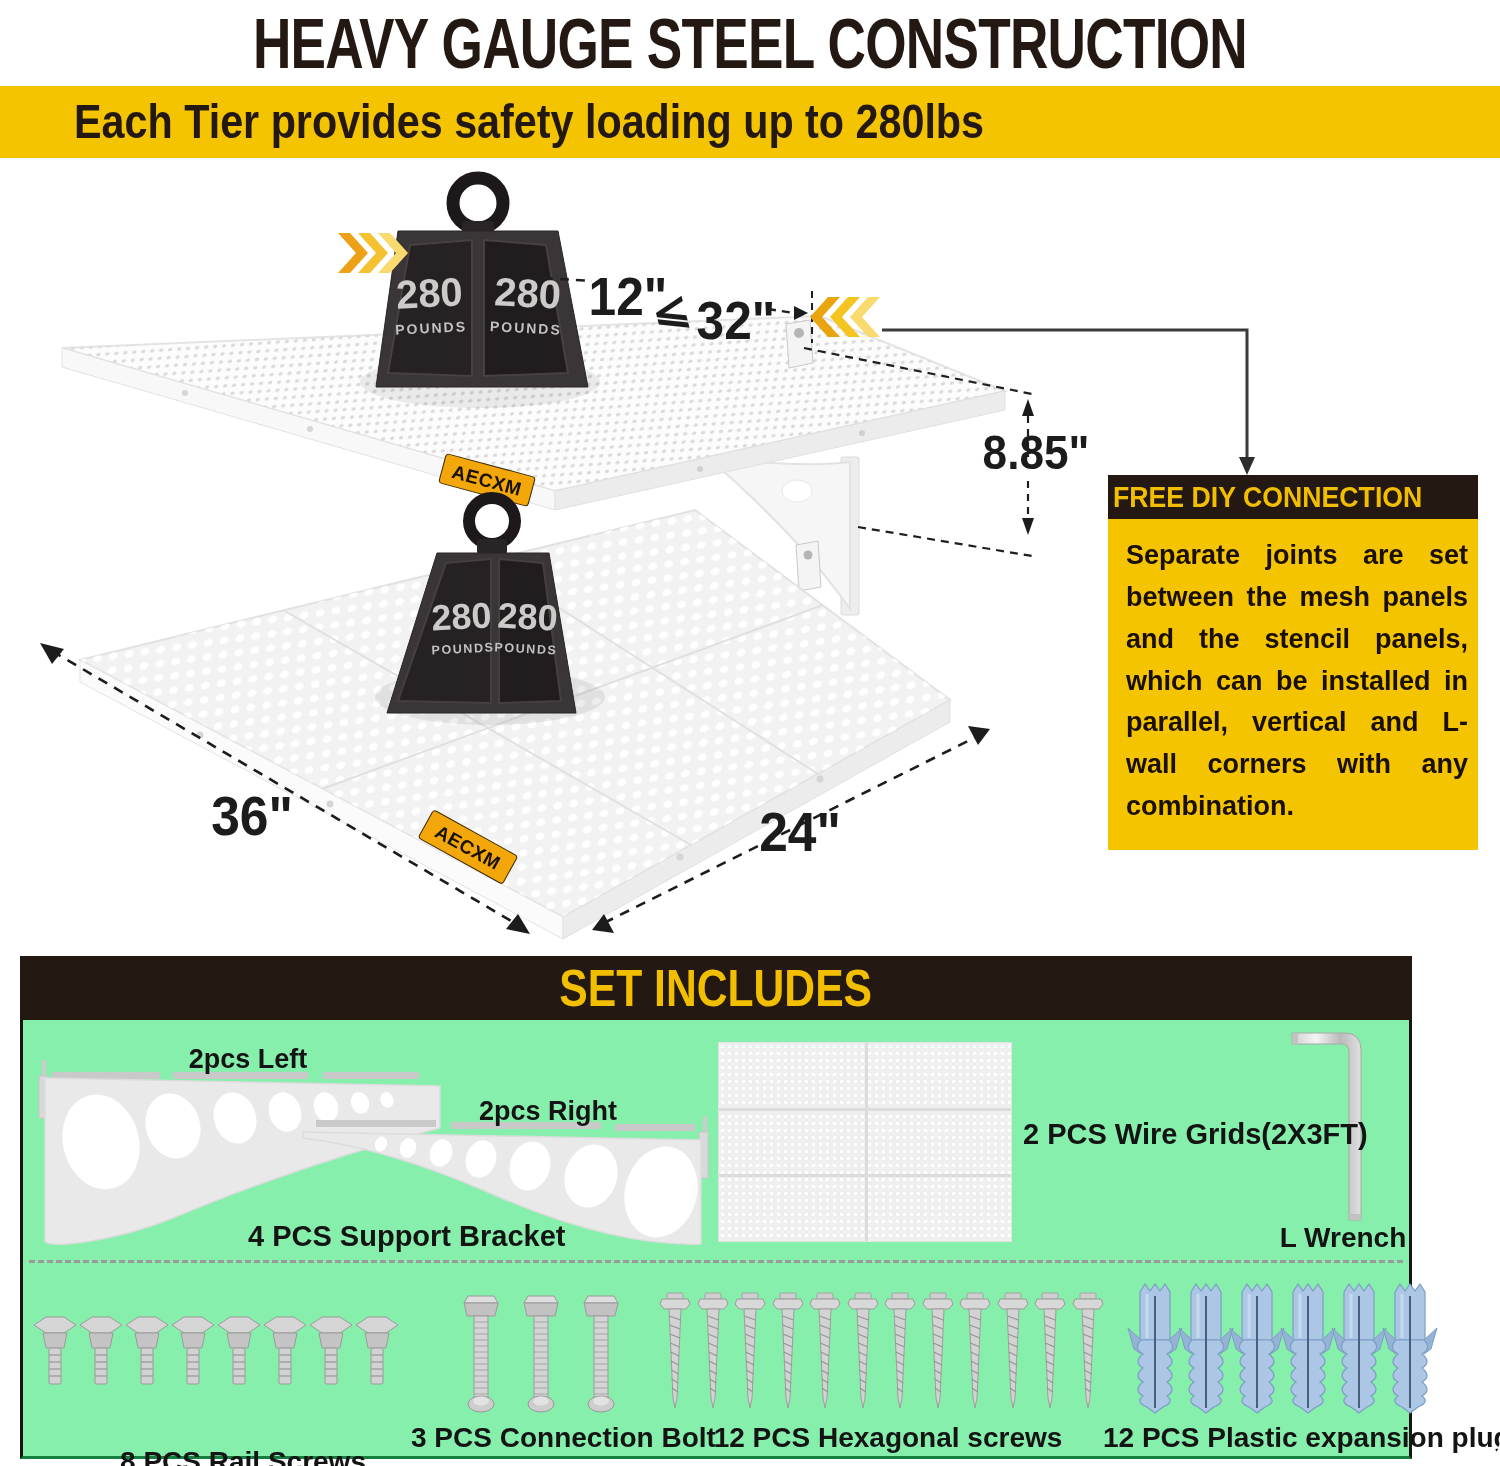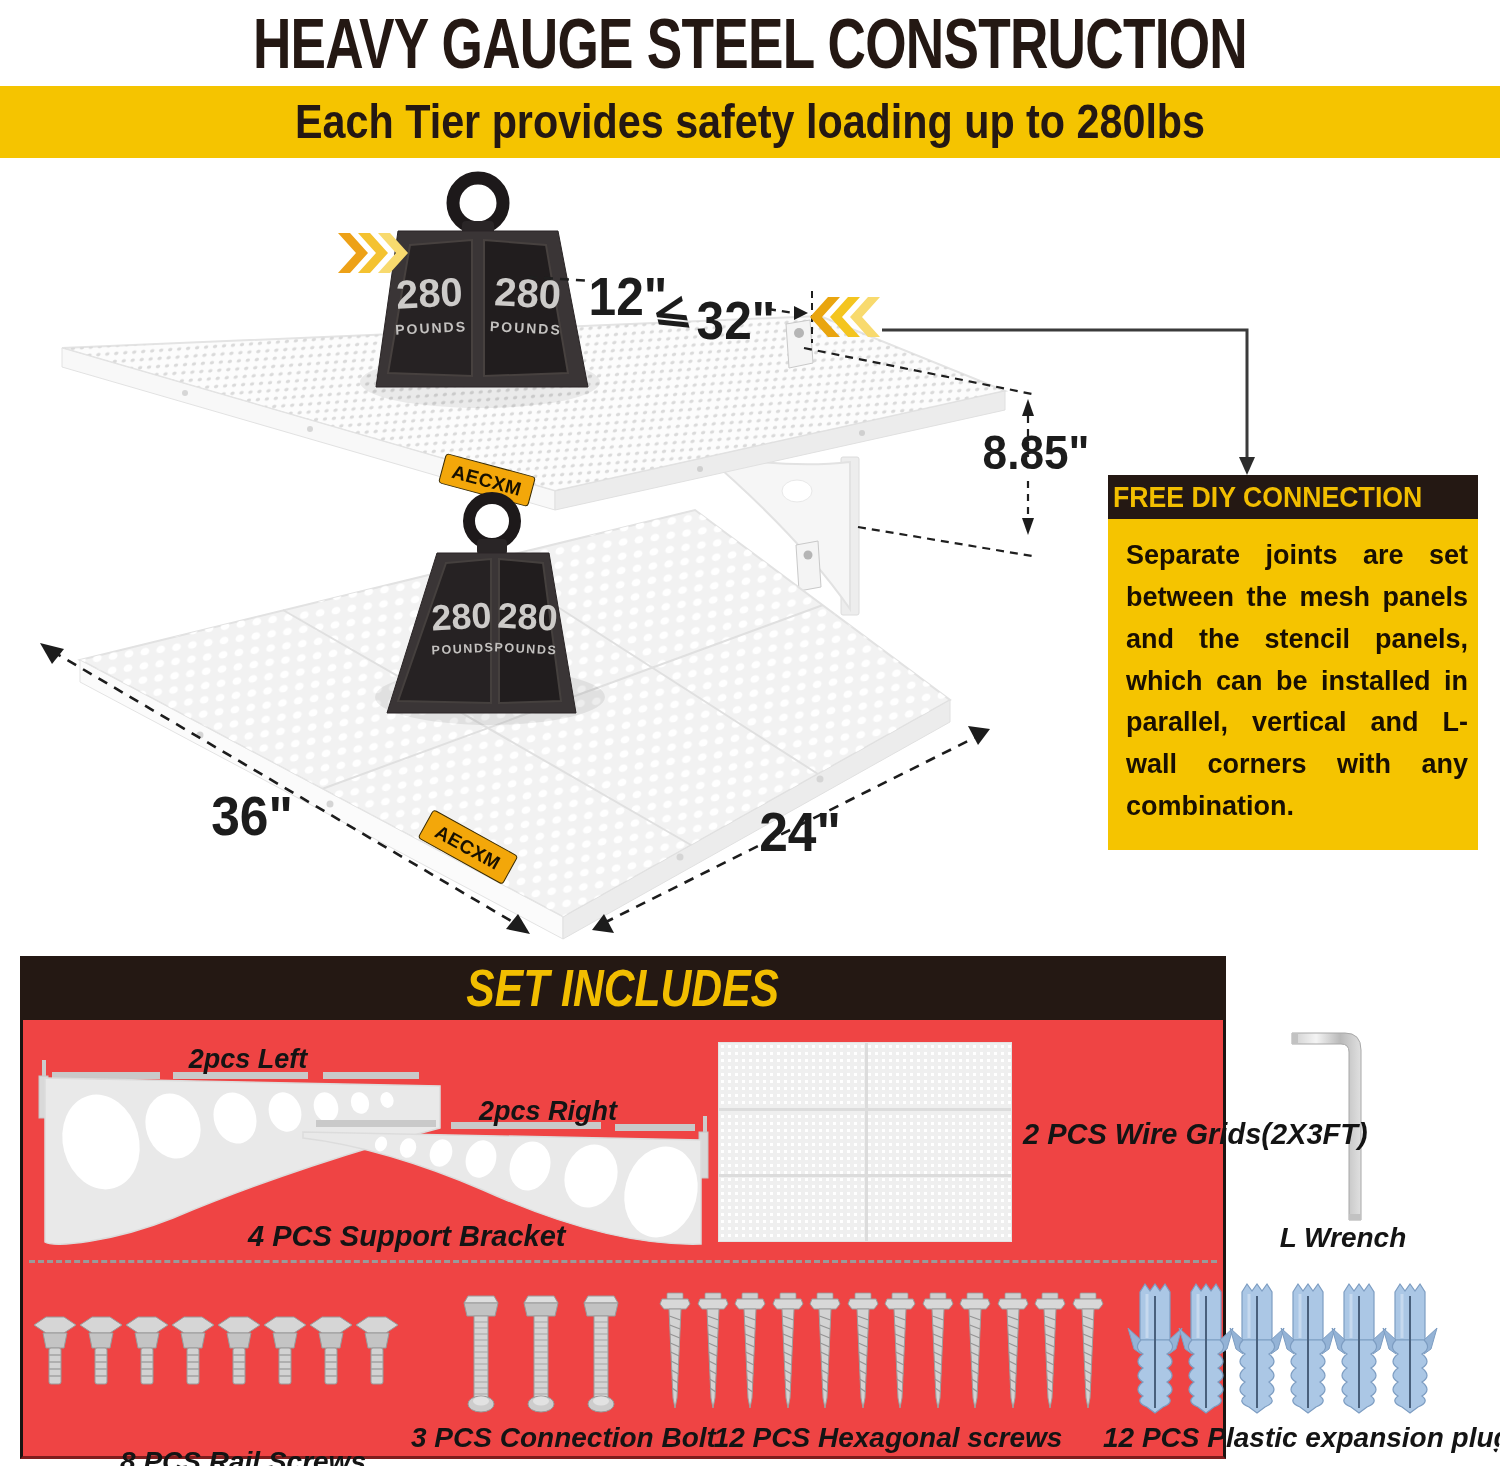--- a/index.html
+++ b/index.html
@@ -4,40 +4,40 @@
 <style>
   html,body{margin:0;padding:0;background:#ffffff;}
   .canvas{position:relative;width:1500px;height:1466px;background:#fff;overflow:hidden;
           font-family:"Liberation Sans",sans-serif;color:#241813;border-radius:27px;}
   .abs{position:absolute;}
   .condensed{display:inline-block;transform-origin:center;}
   
   .title{left:0;top:4px;width:1500px;height:80px;text-align:center;line-height:80px;
          font-weight:bold;font-size:70px;color:#241813;white-space:nowrap;}
   .title .condensed{transform:scaleX(.76);letter-spacing:-1px;}
-  .banner{left:0;top:86px;width:1500px;height:72px;background:#F5C400;text-align:center;
+  .banner{left:0;top:86px;width:1500px;height:72px;background:#F5C400;text-align:left;
           line-height:72px;font-weight:bold;font-size:48px;color:#241813;white-space:nowrap;}
   .banner .condensed{transform:scaleX(.86);}
   
   .note{left:918px;top:190px;width:540px;font-size:36px;line-height:1.33;color:#0f0f0f;}
   .note .condensed{transform:scaleX(.95);transform-origin:left center;white-space:nowrap;}
   
   .diy{left:1108px;top:475px;width:370px;}
   .diy-head{background:#241813;color:#F2BE00;font-weight:bold;font-size:29px;height:44px;
             line-height:44px;padding-left:5px;white-space:nowrap;}
   .diy-head .condensed{transform:scaleX(.92);transform-origin:left center;}
   .diy-body{background:#F5C400;color:#190f02;font-weight:bold;font-size:27px;line-height:1.55;
             padding:16px 10px 22px 18px;text-align:justify;}
   
-  .set{left:20px;top:956px;width:1206px;height:503px;font-style:italic;}
+  .set{left:20px;top:956px;width:1392px;height:503px;}
   .set-head{background:#241813;height:64px;text-align:center;line-height:64px;color:#F2BE00;
             font-weight:bold;font-size:52px;white-space:nowrap;}
   .set-head .condensed{transform:scaleX(.82);}
-  .set-body{position:relative;height:436px;background:#ef4444;border-left:3px solid #1a1512;
-            border-right:3px solid #1a1512;border-bottom:3px solid #7f1d1d;}
+  .set-body{position:relative;height:436px;background:#86efac;border-left:3px solid #1a1512;
+            border-right:3px solid #1a1512;border-bottom:3px solid #15803d;}
   .divider{position:absolute;left:6px;right:6px;top:240px;border-top:3px dashed #9a9a9a;}
   .lbl{position:absolute;font-weight:bold;font-size:28px;color:#141414;text-align:center;white-space:nowrap;}
   
   .gridpanel{position:absolute;left:695px;top:22px;width:292px;height:198px;background-color:#efefef;
              background-image:radial-gradient(circle,#ffffff 1.6px,rgba(0,0,0,0) 1.8px);
              background-size:7px 7px;border:1px solid #e3e3e3;}
   .seam-h{position:absolute;left:0;width:100%;height:3px;background:#dcdcdc;}
   .seam-v{position:absolute;top:0;height:100%;width:3px;background:#dcdcdc;}
   svg text{font-family:"Liberation Sans",sans-serif;}
 </style>

